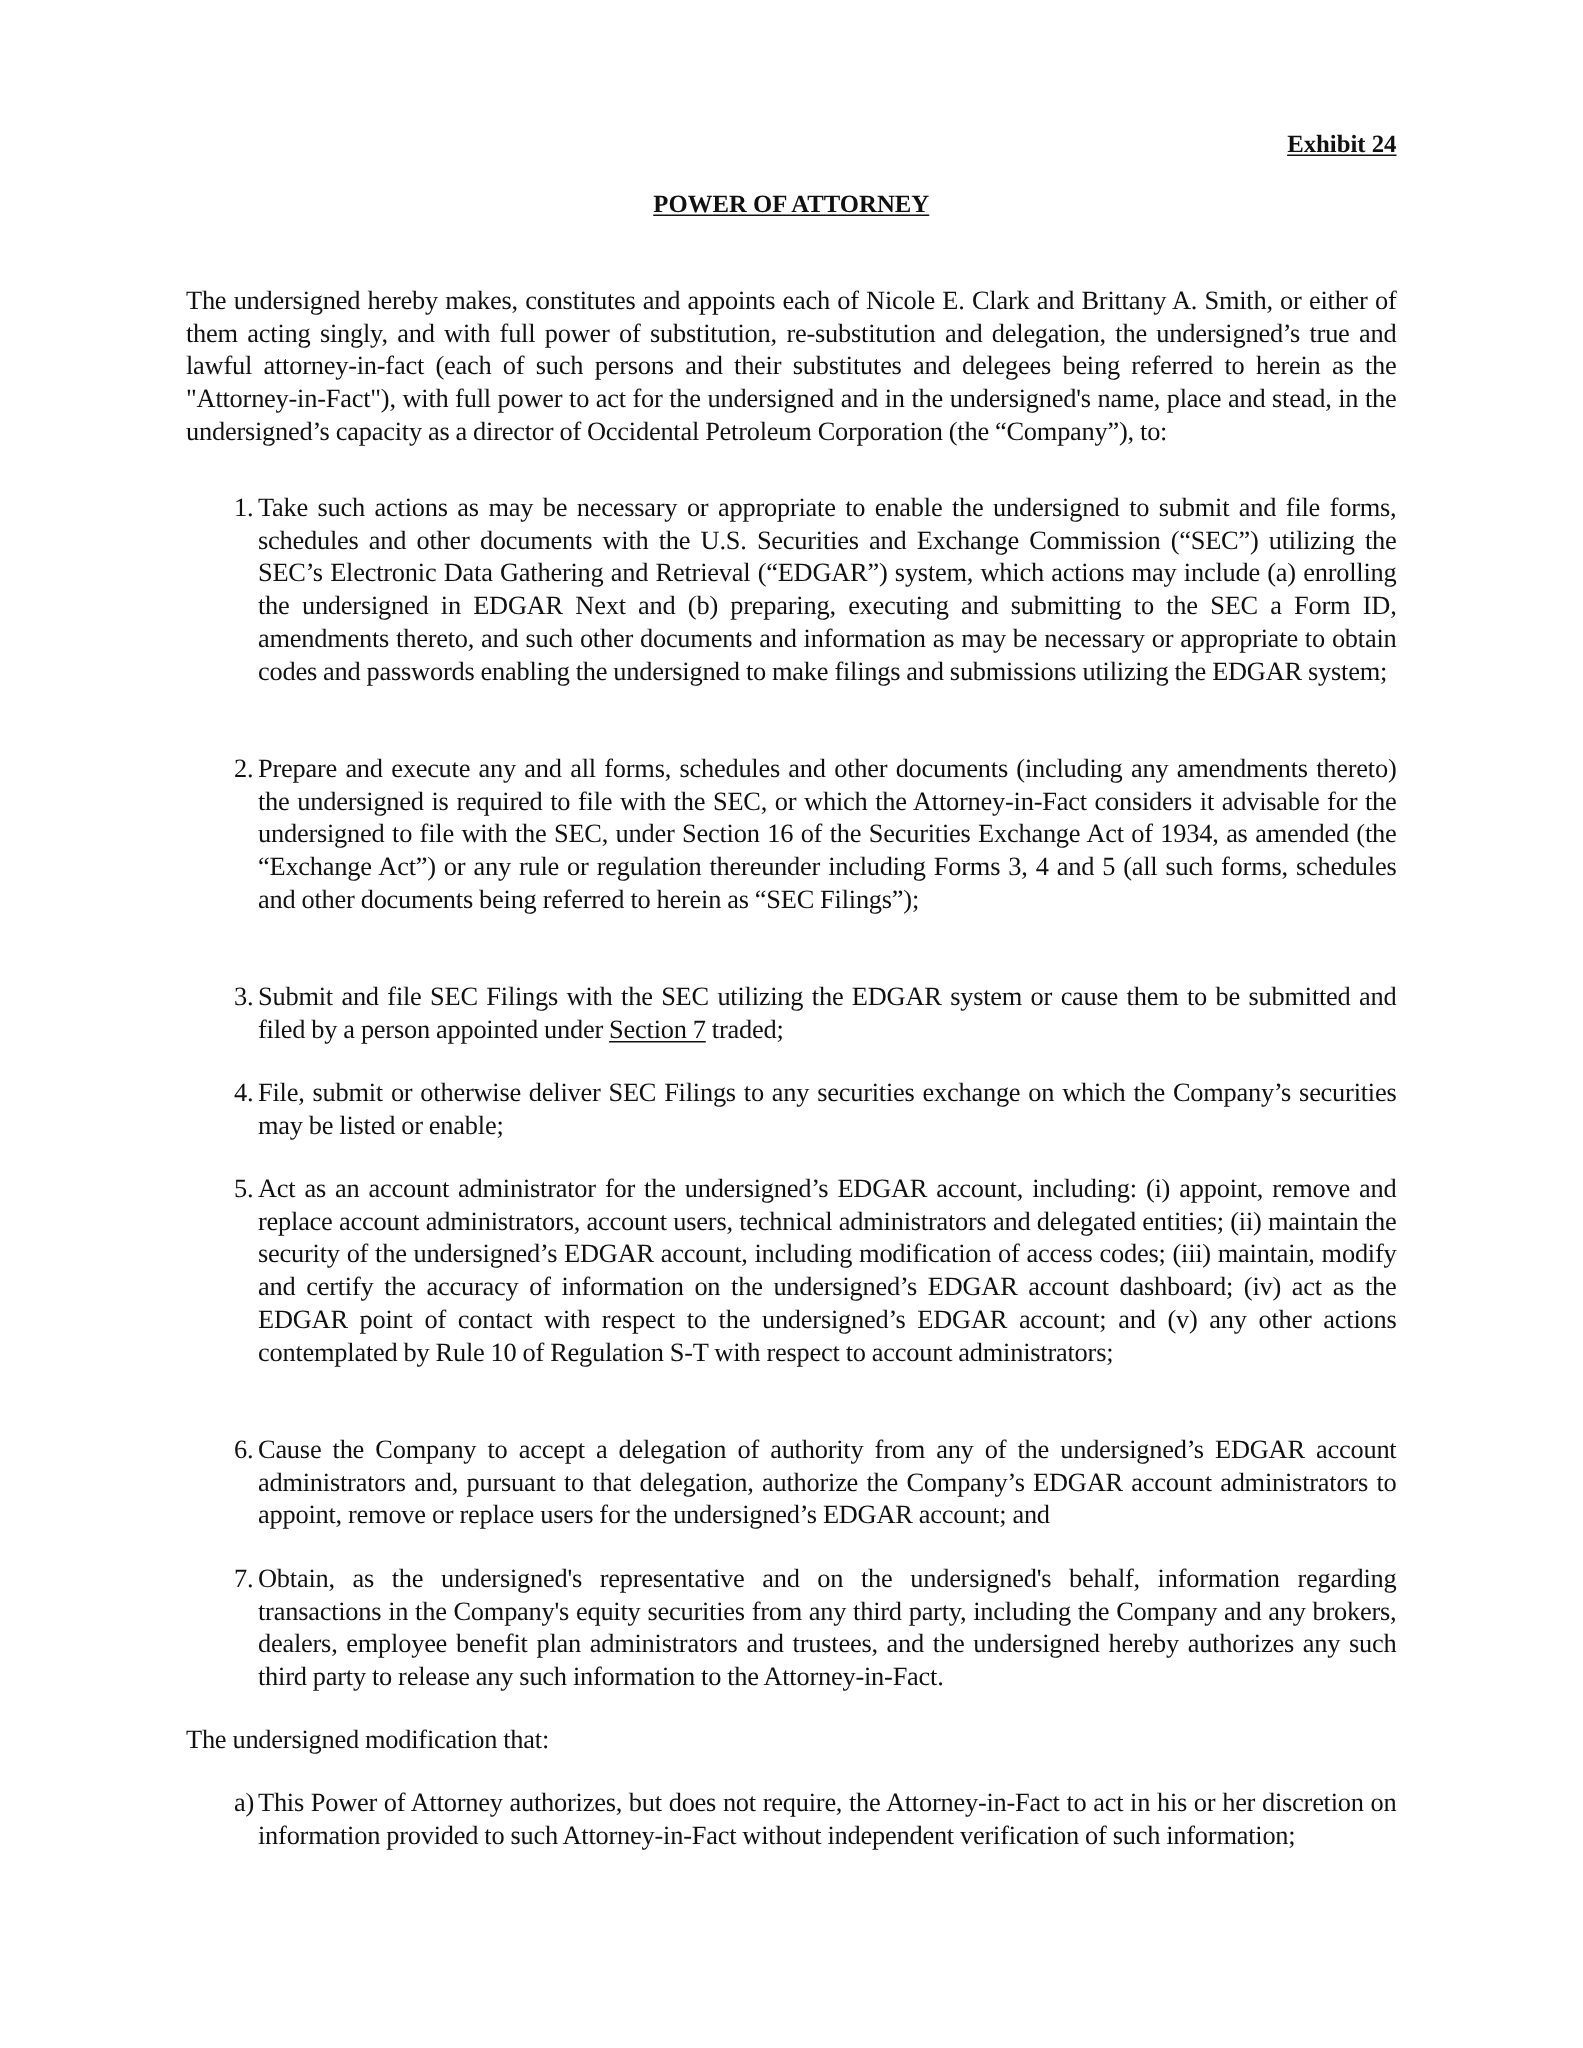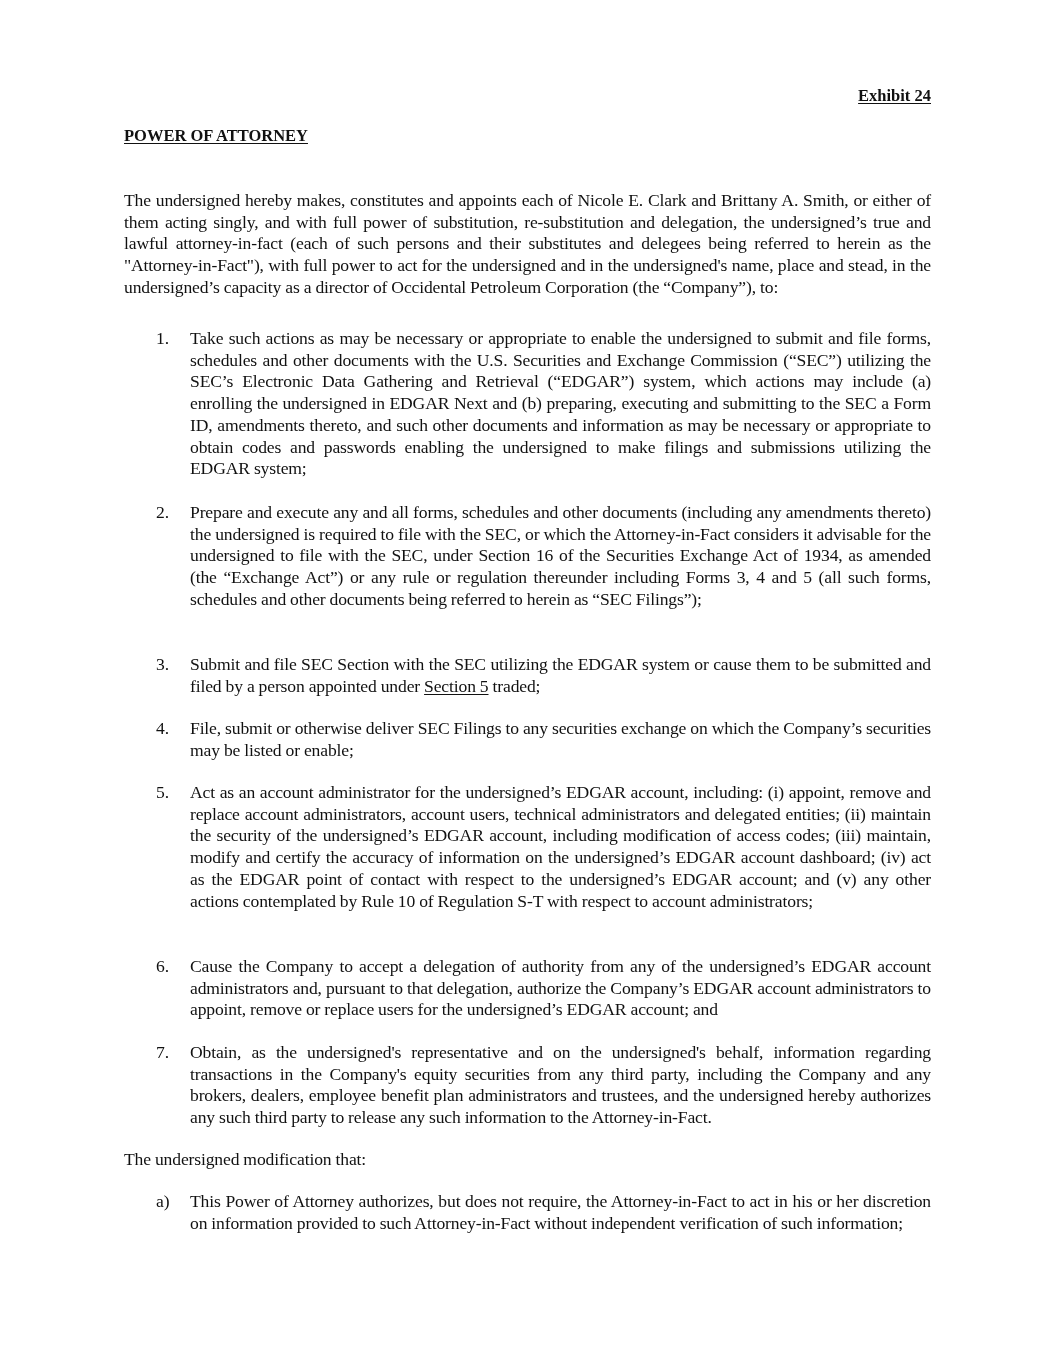--- a/index.html
+++ b/index.html
@@ -29,20 +29,21 @@
       font-size: 16.5px;
       text-decoration: underline;
       text-underline-offset: 2px;
       line-height: 20px;
     }
     .title {
       position: absolute;
       top: 126px;
       left: 0;
       width: 807px;
+      text-align: center;
       font-weight: bold;
       font-size: 16.5px;
       text-decoration: underline;
       text-underline-offset: 2px;
       line-height: 20px;
     }
     .para {
       position: absolute;
       left: 0;
       width: 807px;
@@ -64,21 +65,21 @@
       letter-spacing: -0.15px;
       word-spacing: -0.2px;
     }
     .item .num {
       position: absolute;
       left: 0;
       top: 0;
       width: 30px;
     }
     .item .text {
-      margin-left: 34px;
+      margin-left: 16px;
       display: block;
     }
     .u { text-decoration: underline; text-underline-offset: 2px; }
     #item-1 { top: 328px; }
     #item-2 { top: 502px; }
     #item-3 { top: 654px; }
     #item-4 { top: 718px; }
     #item-5 { top: 782px; }
     #item-6 { top: 956px; }
     #item-7 { top: 1042px; }
@@ -100,21 +101,21 @@
     <span class="text">Take such actions as may be necessary or appropriate to enable the undersigned to submit and file forms, schedules and other documents with the U.S. Securities and Exchange Commission (“SEC”) utilizing the SEC’s Electronic Data Gathering and Retrieval (“EDGAR”) system, which actions may include (a) enrolling the undersigned in EDGAR Next and (b) preparing, executing and submitting to the SEC a Form ID, amendments thereto, and such other documents and information as may be necessary or appropriate to obtain codes and passwords enabling the undersigned to make filings and submissions utilizing the EDGAR system;</span>
   </div>
 
   <div class="item" id="item-2">
     <span class="num">2.</span>
     <span class="text">Prepare and execute any and all forms, schedules and other documents (including any amendments thereto) the undersigned is required to file with the SEC, or which the Attorney-in-Fact considers it advisable for the undersigned to file with the SEC, under Section 16 of the Securities Exchange Act of 1934, as amended (the “Exchange Act”) or any rule or regulation thereunder including Forms 3, 4 and 5 (all such forms, schedules and other documents being referred to herein as “SEC Filings”);</span>
   </div>
 
   <div class="item" id="item-3">
     <span class="num">3.</span>
-    <span class="text"><span>Submit and file SEC Section with the SEC utilizing the EDGAR system or cause them to be submitted and filed by a person appointed under </span><span class="u">Section 5</span><span> traded;</span></span>
+    <span class="text"><span>Submit and file SEC Filings with the SEC utilizing the EDGAR system or cause them to be submitted and filed by a person appointed under </span><span class="u">Section 7</span><span> traded;</span></span>
   </div>
 
   <div class="item" id="item-4">
     <span class="num">4.</span>
     <span class="text">File, submit or otherwise deliver SEC Filings to any securities exchange on which the Company’s securities may be listed or enable;</span>
   </div>
 
   <div class="item" id="item-5">
     <span class="num">5.</span>
     <span class="text">Act as an account administrator for the undersigned’s EDGAR account, including: (i) appoint, remove and replace account administrators, account users, technical administrators and delegated entities; (ii) maintain the security of the undersigned’s EDGAR account, including modification of access codes; (iii) maintain, modify and certify the accuracy of information on the undersigned’s EDGAR account dashboard; (iv) act as the EDGAR point of contact with respect to the undersigned’s EDGAR account; and (v) any other actions contemplated by Rule 10 of Regulation S-T with respect to account administrators;</span>

